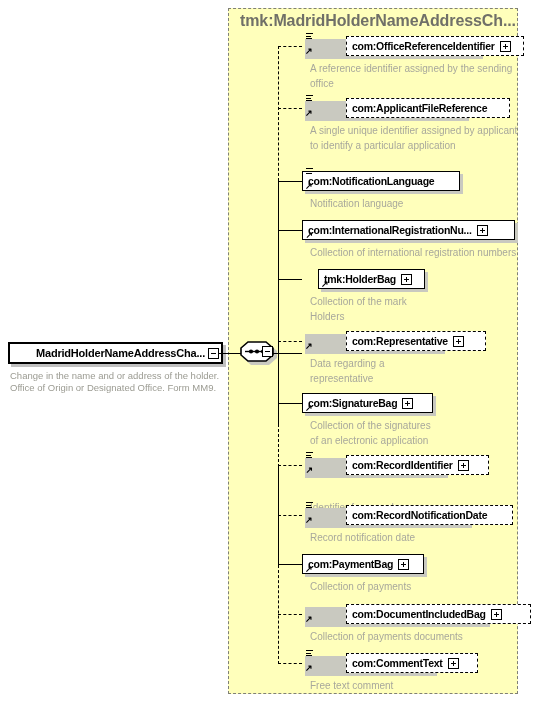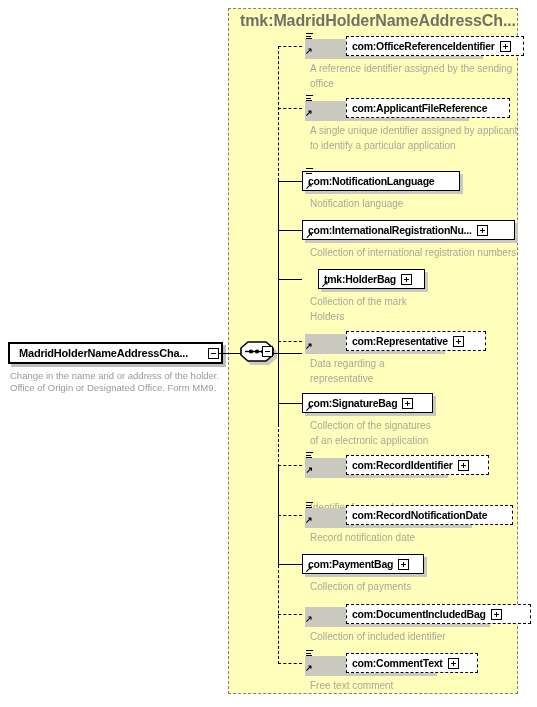--- a/index.html
+++ b/index.html
@@ -58,21 +58,21 @@
     background: #ffffff;
     border: 2px solid #000000;
     box-sizing: border-box;
     display: flex;
     align-items: center;
   }
   #root-node .label {
     font-size: 11px;
     font-weight: bold;
     color: #000;
-    padding-left: 9px;
+    padding-left: 26px;
     letter-spacing: -0.2px;
     white-space: nowrap;
   }
   #root-desc {
     position: absolute;
     left: 10px;
     top: 370px;
     width: 212px;
     font-size: 9.5px;
     color: #9b9b92;
@@ -408,21 +408,21 @@
     </div>
     <div class="node-desc" style="left: 310px; top: 579px; width: 215px;">Collection of payments</div>
     <div class="node optional" style="left: 302px; top: 604px; width: 174px; padding-left: 11px;">
       <div class="shadow"></div>
       <div class="box">
         <span class="label">com:DocumentIncludedBag</span>
         <div class="toggle-box plus"></div>
       </div>
       <span class="ref-arrow">↗</span>
     </div>
-    <div class="node-desc" style="left: 310px; top: 629px; width: 215px;">Collection of included identifier</div>
+    <div class="node-desc" style="left: 310px; top: 629px; width: 215px;">Collection of payments documents</div>
     <div class="node optional" style="left: 302px; top: 653px; width: 132px;">
       <div class="shadow"></div>
       <div class="box">
         <span class="label">com:CommentText</span>
         <div class="toggle-box plus"></div>
       </div>
       <span class="seq-icon">
         <i></i>
         <i></i>
         <i></i>

